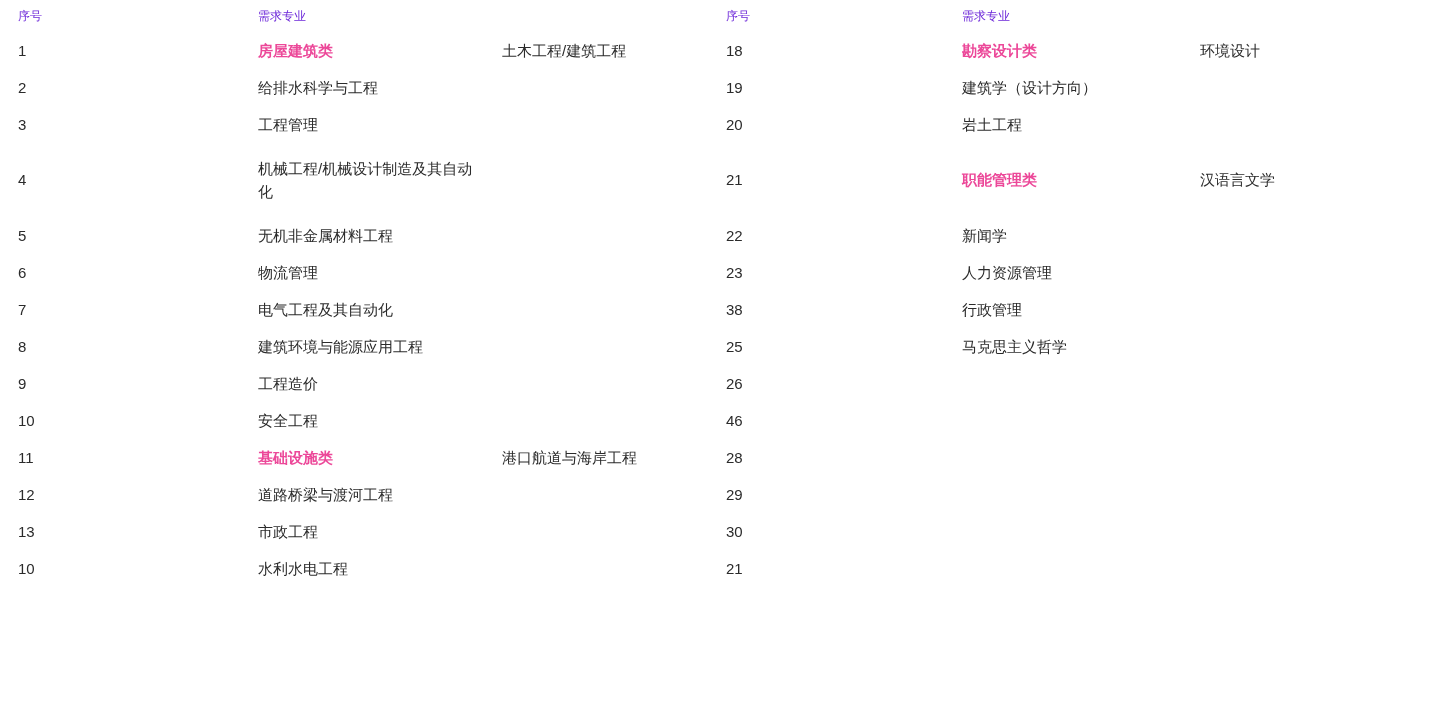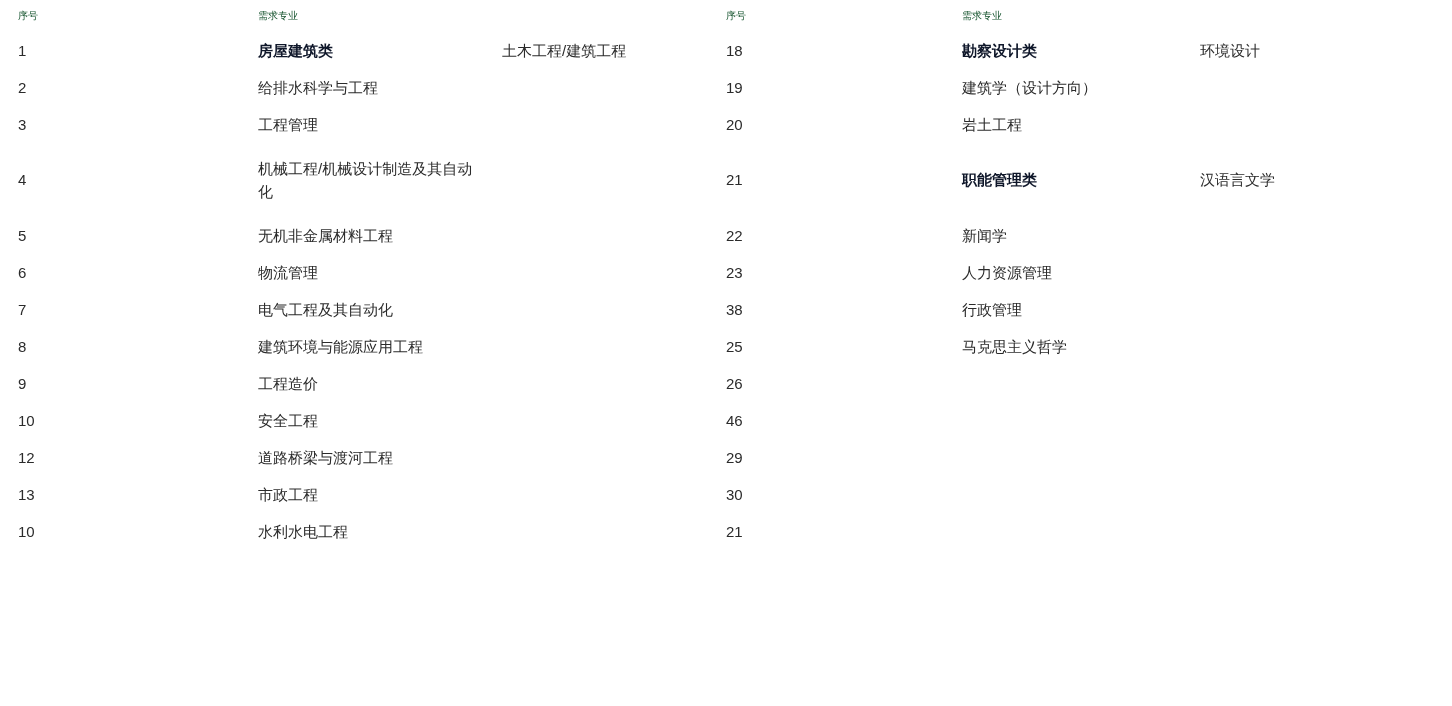--- a/index.html
+++ b/index.html
@@ -35,30 +35,30 @@
   }
   .col-idx-left   { width: 240px; }
   .col-major-left { width: 244px; }
   .col-extra-left { width: 224px; }
   .col-idx-right  { width: 236px; }
   .col-major-right { width: 238px; }
   .col-extra-right { width: 270px; }
 
   .hdr-row th {
     font-weight: bold;
-    font-size: 10px;
-    color: #14532d;
+    font-size: 12px;
+    color: #6d28d9;
     height: 32px;
     padding-bottom: 4px;
   }
   .hdr-cell-inner { padding-left: 18px; }
   .cell-inner { padding-left: 18px; line-height: 1.55; }
   .row-normal td { height: 37px; }
   .row-tall td { height: 74px; }
-  .bold { font-weight: bold; color: #0f172a; }
+  .bold { font-weight: bold; color: #ec4899; }
   .wrap-two { line-height: 1.55; }
 </style>
 </head>
 <body>
 
 <div class="page">
   <table class="major-table">
     <colgroup>
       <col class="col-idx-left">
       <col class="col-major-left">
@@ -285,20 +285,40 @@
           </td>
           <td>
             <div class="cell-inner"></div>
           </td>
           <td>
             <div class="cell-inner"></div>
           </td>
         </tr>
         <tr class="row-normal">
           <td>
+            <div class="cell-inner">11</div>
+          </td>
+          <td>
+            <div class="cell-inner bold">基础设施类</div>
+          </td>
+          <td>
+            <div class="cell-inner">港口航道与海岸工程</div>
+          </td>
+          <td>
+            <div class="cell-inner">28</div>
+          </td>
+          <td>
+            <div class="cell-inner"></div>
+          </td>
+          <td>
+            <div class="cell-inner"></div>
+          </td>
+        </tr>
+        <tr class="row-normal">
+          <td>
             <div class="cell-inner">12</div>
           </td>
           <td>
             <div class="cell-inner">道路桥梁与渡河工程</div>
           </td>
           <td>
             <div class="cell-inner"></div>
           </td>
           <td>
             <div class="cell-inner">29</div>

